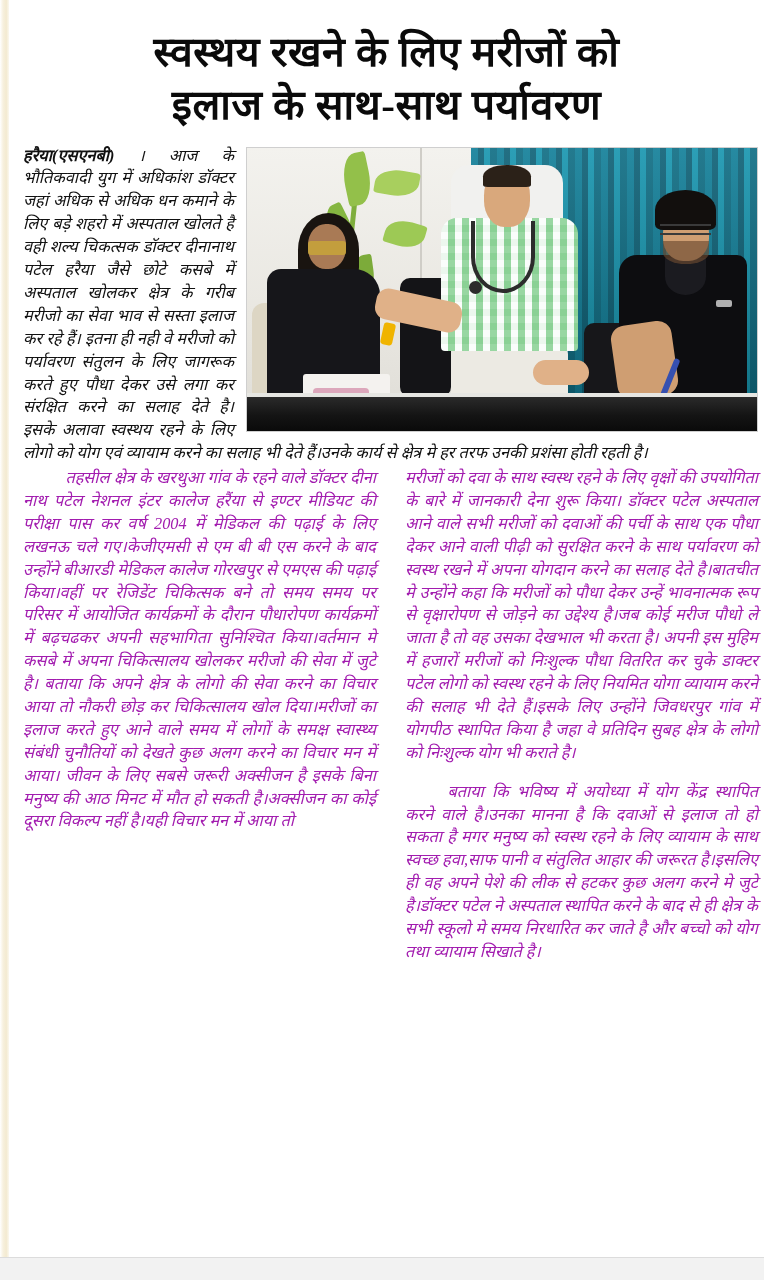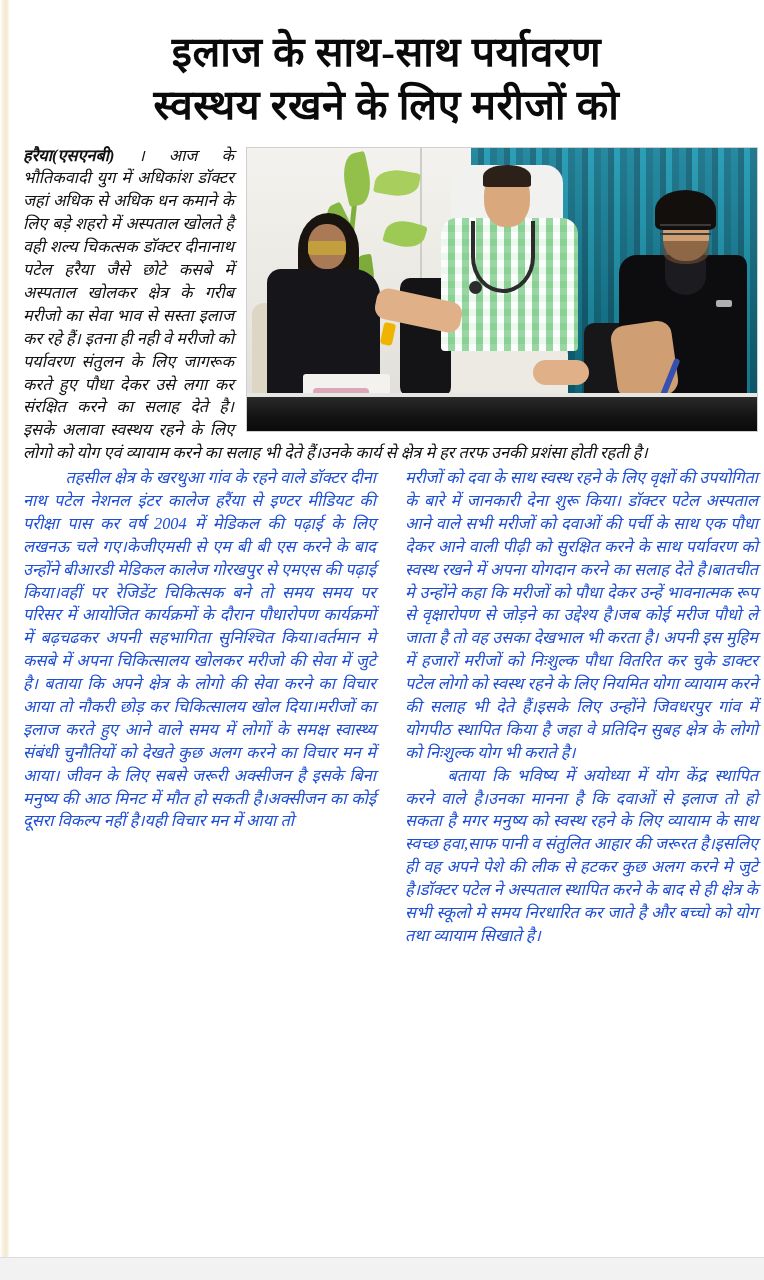--- a/index.html
+++ b/index.html
@@ -264,46 +264,46 @@
   .cols {
     clear: both;
     display: flex;
     gap: 14px;
     margin-top: 2px;
   }
   .col {
     flex: 1 1 0;
     font-size: 16.3px;
     line-height: 1.405;
-    color: #1d4ed8;
+    color: #a21caf;
     text-align: justify;
     text-justify: inter-word;
   }
   .col p { margin: 0; }
-  .col p + p { margin-top: 0px; }
+  .col p + p { margin-top: 16px; }
   .indent { text-indent: 2.6em; }
 
   .col-divider {
     width: 1px;
     background: transparent;
     flex: 0 0 1px;
   }
 </style>
 </head>
 <body>
 
 <div id="clipping">
 
   <div class="edge-strip-left"></div>
 
   <div class="paper">
 
     <div class="headline">
+      <span class="headline-line l2">स्वस्थय रखने के लिए मरीजों को</span>
       <span class="headline-line l1">इलाज के साथ-साथ पर्यावरण</span>
-      <span class="headline-line l2">स्वस्थय रखने के लिए मरीजों को</span>
     </div>
 
     <div class="body-area">
 
       <div class="photo">
         <div class="ph-wall"></div>
         <div class="ph-wall-seam"></div>
         <div class="ph-curtain"></div>
         <div class="ph-curtain-shade"></div>
 

